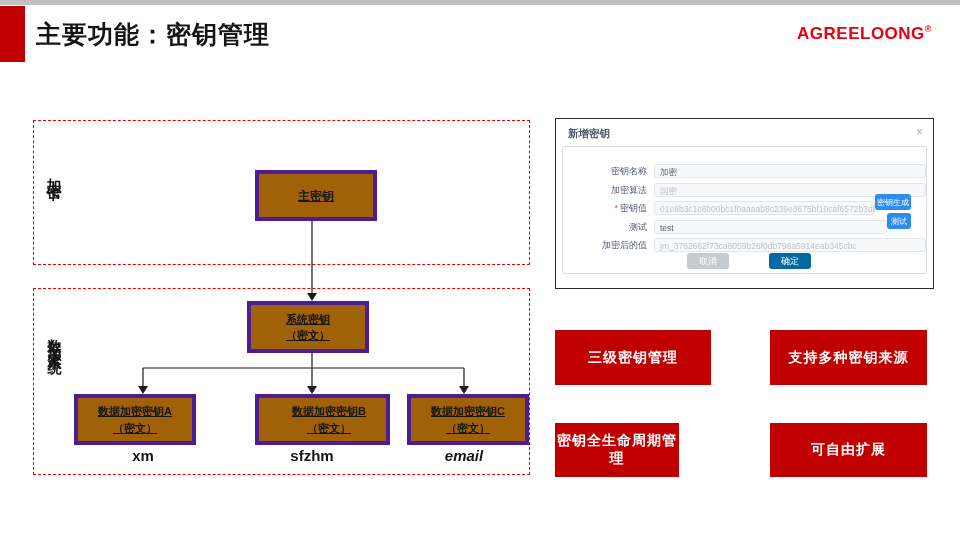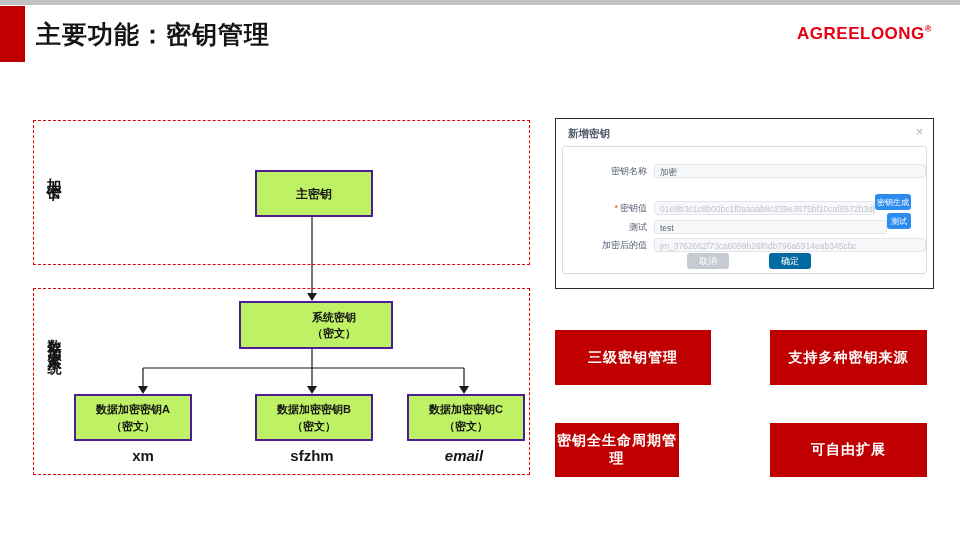--- a/index.html
+++ b/index.html
@@ -22,28 +22,28 @@
   .dashed-box{border:1px dashed #e60000;background:transparent;}
   .zone1{left:33px;top:120px;width:495px;height:143px;}
   .zone2{left:33px;top:288px;width:495px;height:185px;}
   .v-label{
     writing-mode:vertical-rl;text-orientation:upright;
     font-weight:bold;color:#151515;letter-spacing:4px;
   }
   .v-label1{left:44px;top:166px;font-size:15px;}
   .v-label2{left:46px;top:328px;font-size:14px;}
   .node{
-    background:#bef264;border:2px solid #4c1d95;color:#151515;
+    background:#a16207;border:4px solid #4c1d95;color:#151515;
     display:flex;flex-direction:column;align-items:center;justify-content:center;
-    font-size:11px;font-weight:bold;line-height:1.5;text-align:center;z-index:2;
+    font-size:11px;font-weight:bold;line-height:1.5;text-align:center;z-index:2;text-decoration:underline;
   }
   .node-master{left:255px;top:170px;width:114px;height:43px;font-size:12px;}
-  .node-sys{left:239px;top:301px;width:114px;height:44px;padding-left:36px;}
+  .node-sys{left:247px;top:301px;width:114px;height:44px;}
   .node-a{left:74px;top:394px;width:114px;height:43px;}
-  .node-b{left:255px;top:394px;width:114px;height:43px;}
+  .node-b{left:255px;top:394px;width:114px;height:43px;padding-left:13px;}
   .node-c{left:407px;top:394px;width:114px;height:43px;}
   .field-label{top:447px;width:114px;text-align:center;font-size:15px;font-weight:bold;color:#151515;}
   .fl-a{left:86px;} .fl-b{left:255px;} .fl-c{left:407px;font-style:italic;}
   svg.connectors{left:0;top:0;width:960px;height:540px;z-index:1;pointer-events:none;}
 
   
   .dialog-frame{
     left:555px;top:118px;width:379px;height:171px;background:#fff;
     border:1px solid #2b2b2b;box-sizing:border-box;z-index:2;
   }
@@ -147,20 +147,24 @@
 <div class="abs dialog-frame">
   <div class="dlg-title">新增密钥</div>
   <div class="dlg-close">×</div>
   <div class="dlg-body">
 
     <div class="frow" style="top:11px;">
       <div class="lab">密钥名称</div>
       <div class="finput w-full">加密</div>
     </div>
 
+    <div class="frow" style="top:30px;">
+      <div class="lab">加密算法</div>
+      <div class="finput w-full muted">国密</div>
+    </div>
 
     <div class="frow" style="top:48px;">
       <div class="lab"><span class="req">*</span><span>密钥值</span></div>
       <div class="finput w-short muted">01e8b3c1c8b00bc1f0aaaab8c239e3675bf10caf6572b3db066ae37c2e3059a63adf00c2</div>
       <div class="mini-btn btn-gen">密钥生成</div>
     </div>
 
     <div class="frow" style="top:67px;">
       <div class="lab">测试</div>
       <div class="finput w-mid">test</div>

